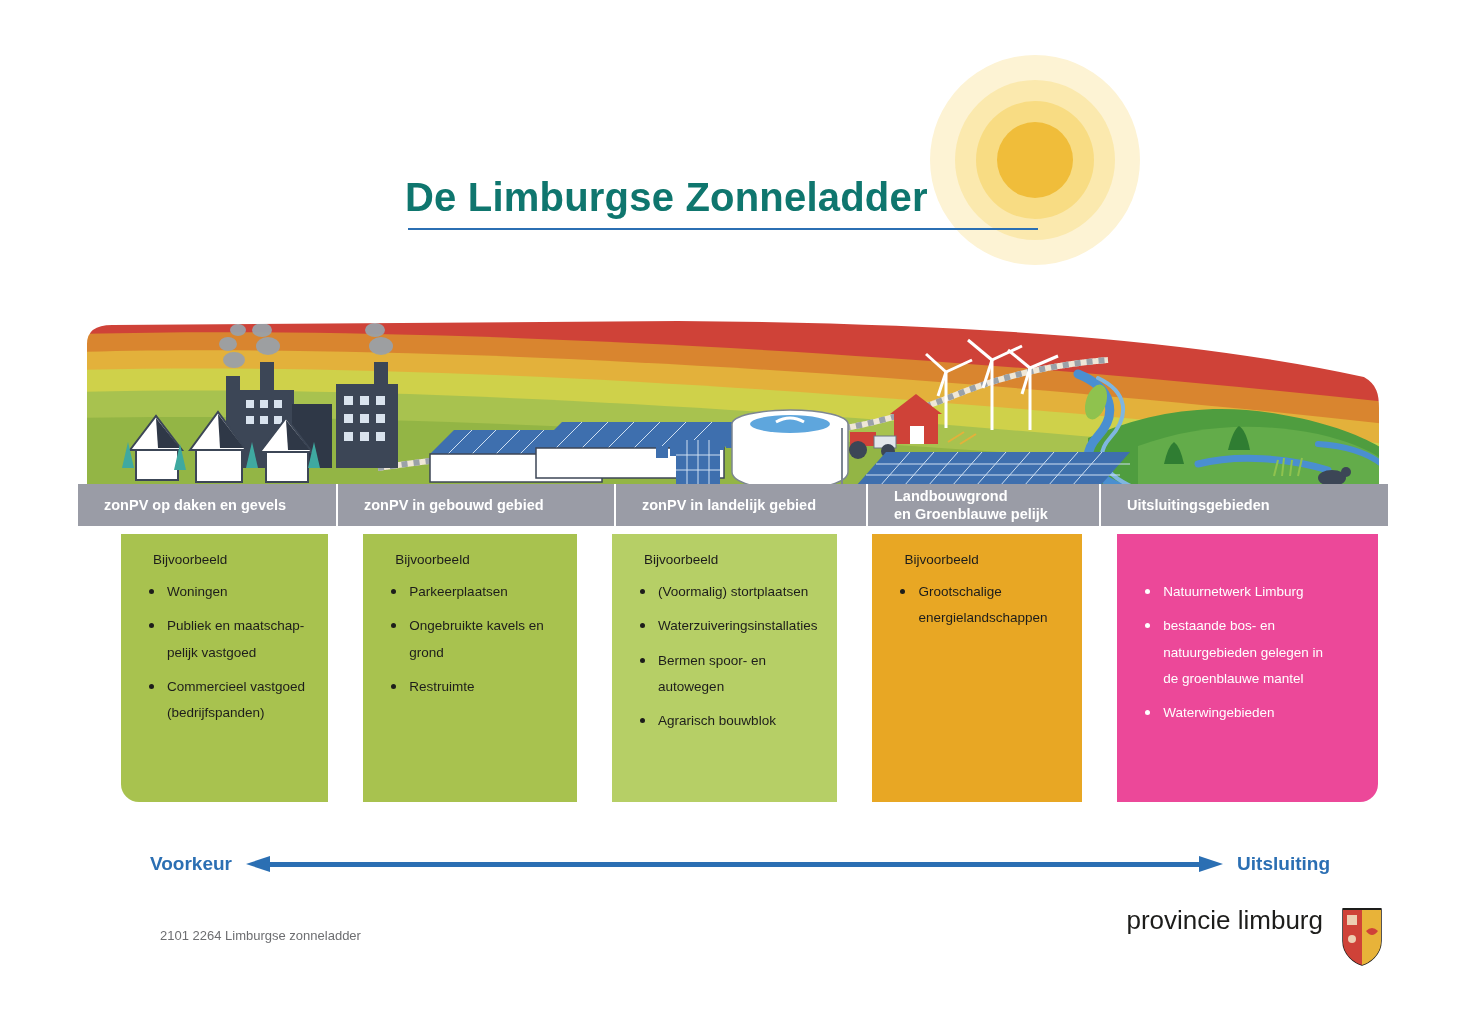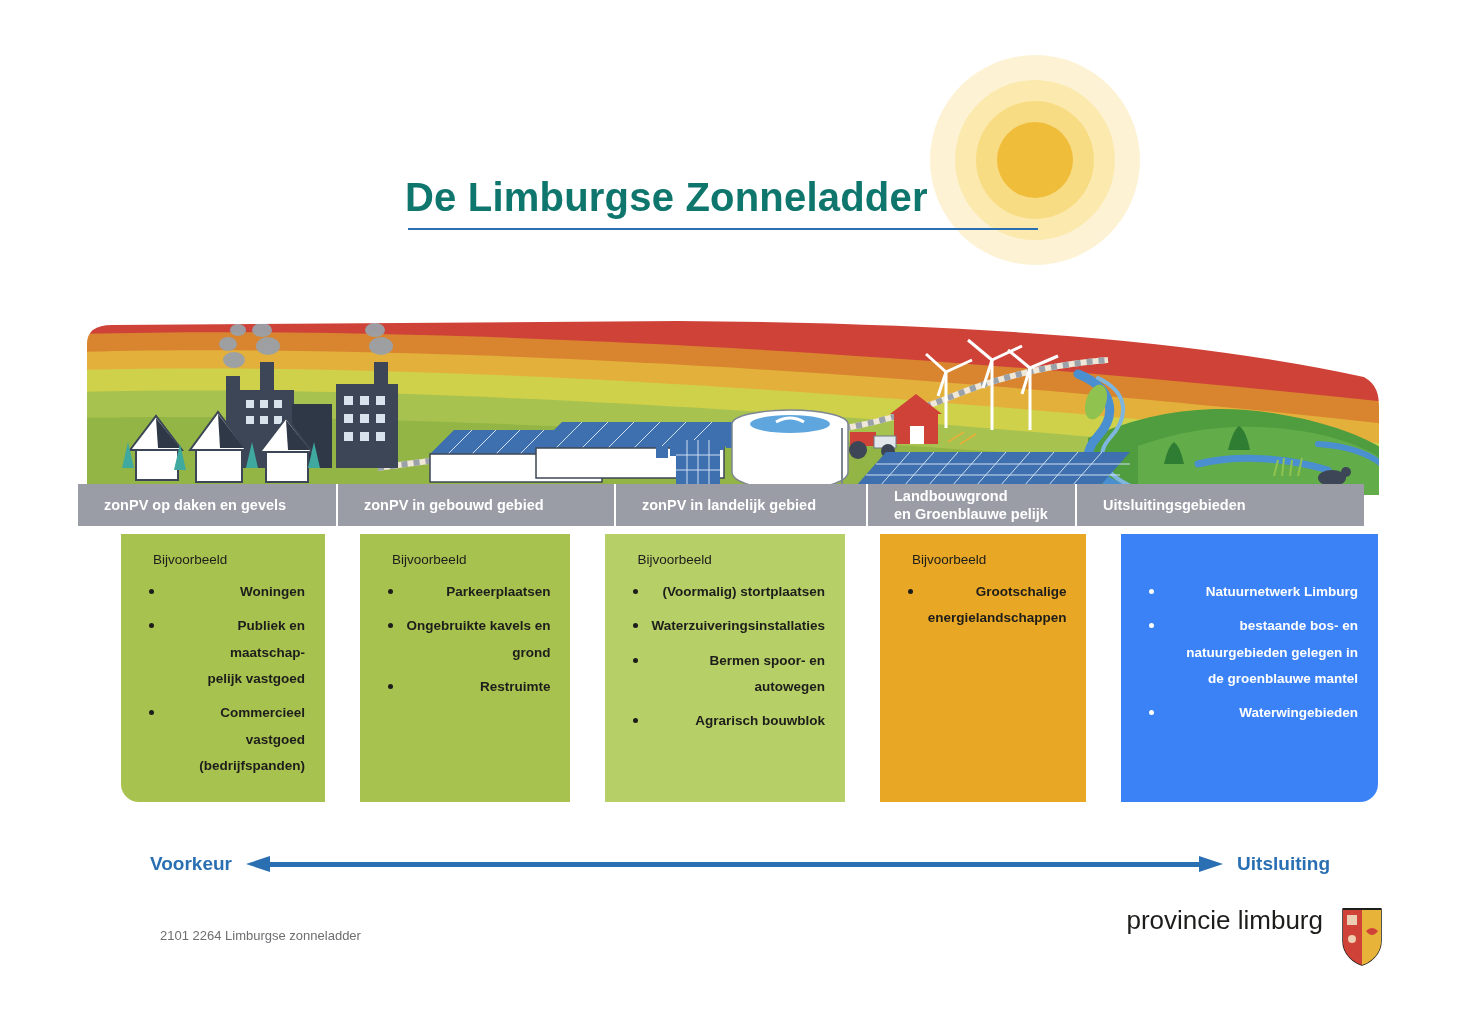--- a/index.html
+++ b/index.html
@@ -103,42 +103,41 @@
     box-sizing: border-box;
     padding: 18px 20px 10px 26px;
     border-right: 2px solid #ffffff;
     margin-left: 33px;
   }
   .col:last-child { border-right: none; }
   .col-1 { background: #a8c24f; width: 250px; border-bottom-left-radius: 18px; }
   .col-2 { background: #a8c24f; width: 258px; }
   .col-3 { background: #b6cf66; width: 252px; }
   .col-4 { background: #e8a724; width: 253px; }
-  .col-5 { background: #3b82f6; width: 315px; border-bottom-right-radius: 18px; }
+  .col-5 { background: #ec4899; width: 315px; border-bottom-right-radius: 18px; }
 
   .col-sub {
     font-size: 13.5px;
     color: #1d1d1b;
     margin: 0 0 12px 6px;
   }
   .col-5 .col-sub { visibility: hidden; }
   ul.items {
     list-style: none;
     margin: 0;
     padding: 0;
   }
   ul.items li {
     position: relative;
     font-size: 13.5px;
-    font-weight: bold;
+    font-weight: normal;
     color: #1d1d1b;
     line-height: 1.95;
     padding-left: 20px;
     margin-bottom: 8px;
-    text-align: right;
   }
   ul.items li::before {
     content: "";
     position: absolute;
     left: 2px;
     top: 10px;
     width: 5px;
     height: 5px;
     border-radius: 50%;
     background: #1d1d1b;
@@ -454,21 +453,21 @@
 <div id="header-band">
   <div class="band-cell" style="width:260px">
     <span>zonPV op daken en gevels</span>
   </div>
   <div class="band-cell" style="width:278px">
     <span>zonPV in gebouwd gebied</span>
   </div>
   <div class="band-cell" style="width:252px">
     <span>zonPV in landelijk gebied</span>
   </div>
-  <div class="band-cell two-line" style="width:209px">
+  <div class="band-cell two-line" style="width:233px">
     <div>
       <div>Landbouwgrond</div>
       <div>en Groenblauwe pelijk</div>
     </div>
   </div>
   <div class="band-cell" style="width:287px">
     <span>Uitsluitingsgebieden</span>
   </div>
 </div>
 

